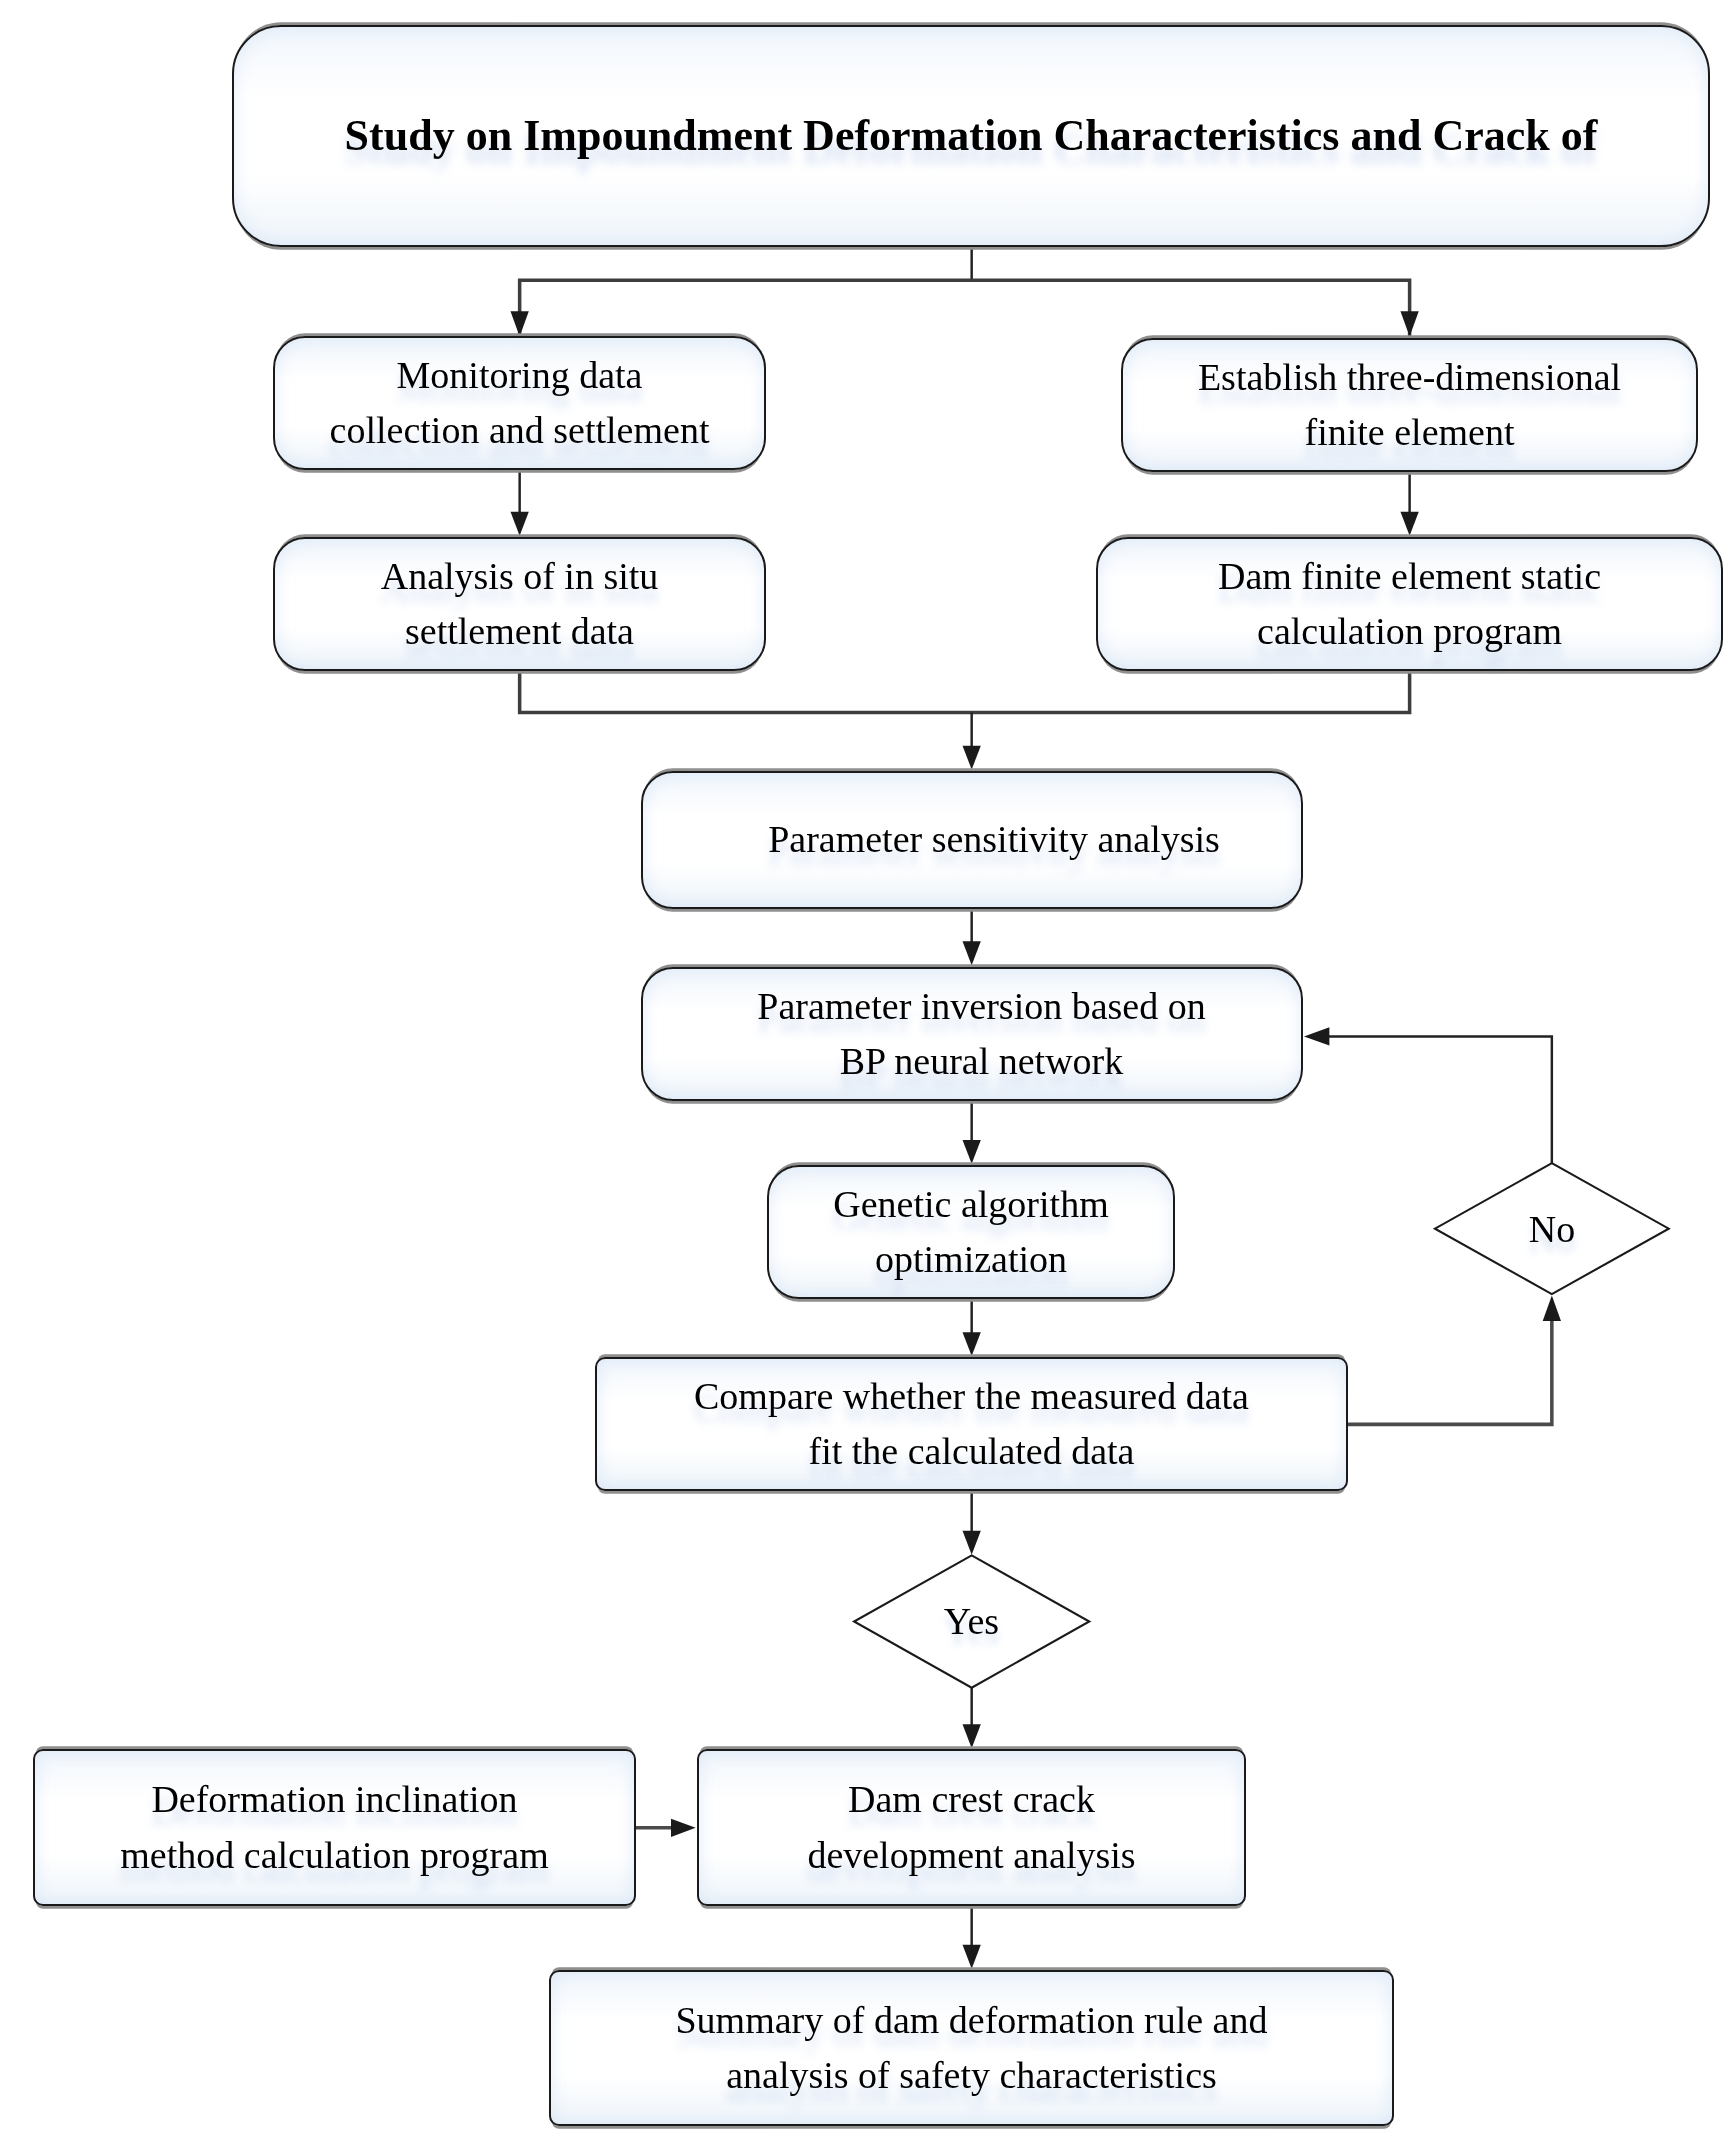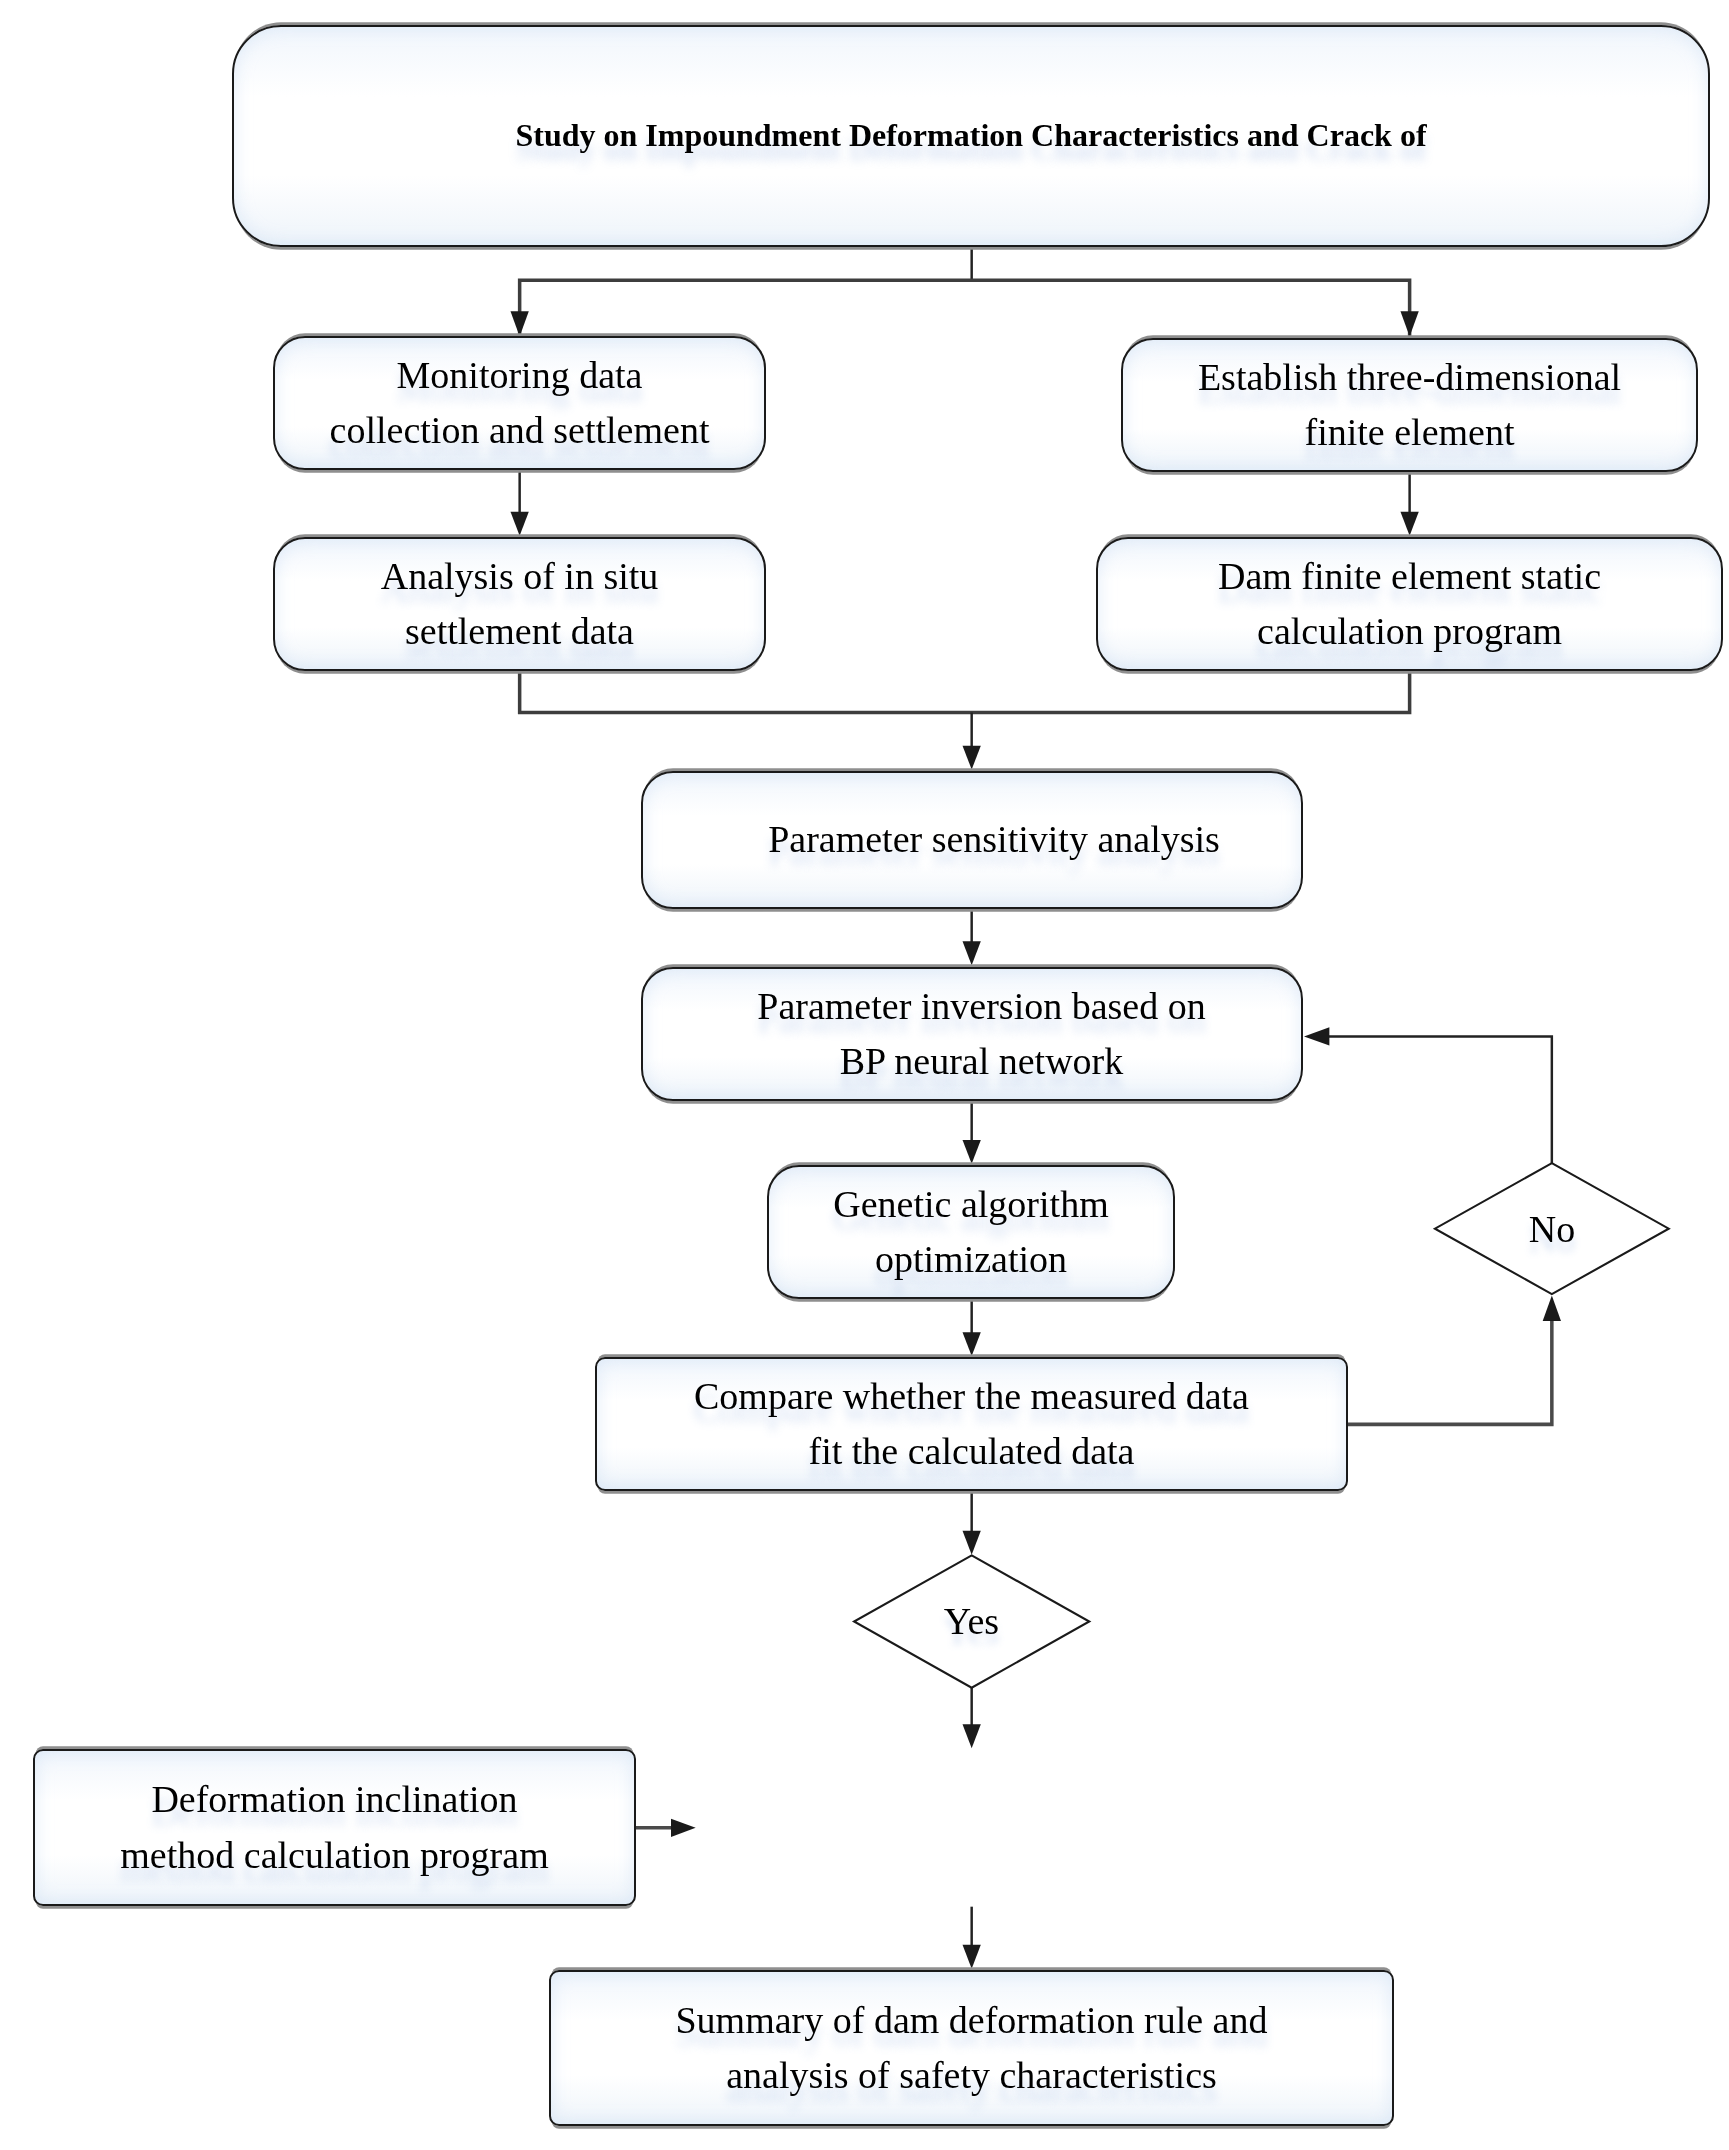--- a/index.html
+++ b/index.html
@@ -30,21 +30,21 @@
   }
   .tline {
     font-size: 38px;
     line-height: 1.45;
     white-space: nowrap;
     text-shadow: 0 12.7px 8.4px rgba(120,155,215,0.30);
   }
   .node.title { border-radius: 49px; }
   .node.title .tline {
     font-weight: bold;
-    font-size: 32px;
+    font-size: 44px;
     line-height: 1.55;
     text-shadow: 0 14px 10px rgba(120,155,215,0.28);
   }
   .node.big { border-radius: 10px; }
   .dlabel {
     position: absolute;
     z-index: 3;
     display: flex;
     justify-content: center;
     align-items: center;
@@ -172,20 +172,24 @@
     <div class="tline">fit the calculated data</div>
   </div>
 
   <div class="dlabel" style="left:1435px; top:1163px; width:234px; height:131px;">No</div>
   <div class="dlabel" style="left:854px; top:1555px; width:235px; height:132px;">Yes</div>
 
   <div class="node big" style="left:33px; top:1749px; width:603px; height:157px;">
     <div class="tline">Deformation inclination</div>
     <div class="tline">method calculation program</div>
   </div>
+  <div class="node big" style="left:697px; top:1749px; width:549px; height:157px;">
+    <div class="tline">Dam crest crack</div>
+    <div class="tline">development analysis</div>
+  </div>
 
   <div class="node big" style="left:549px; top:1970px; width:845px; height:156px;">
     <div class="tline">Summary of dam deformation rule and</div>
     <div class="tline">analysis of safety characteristics</div>
   </div>
 
 </div>
 
 
 </body></html>

